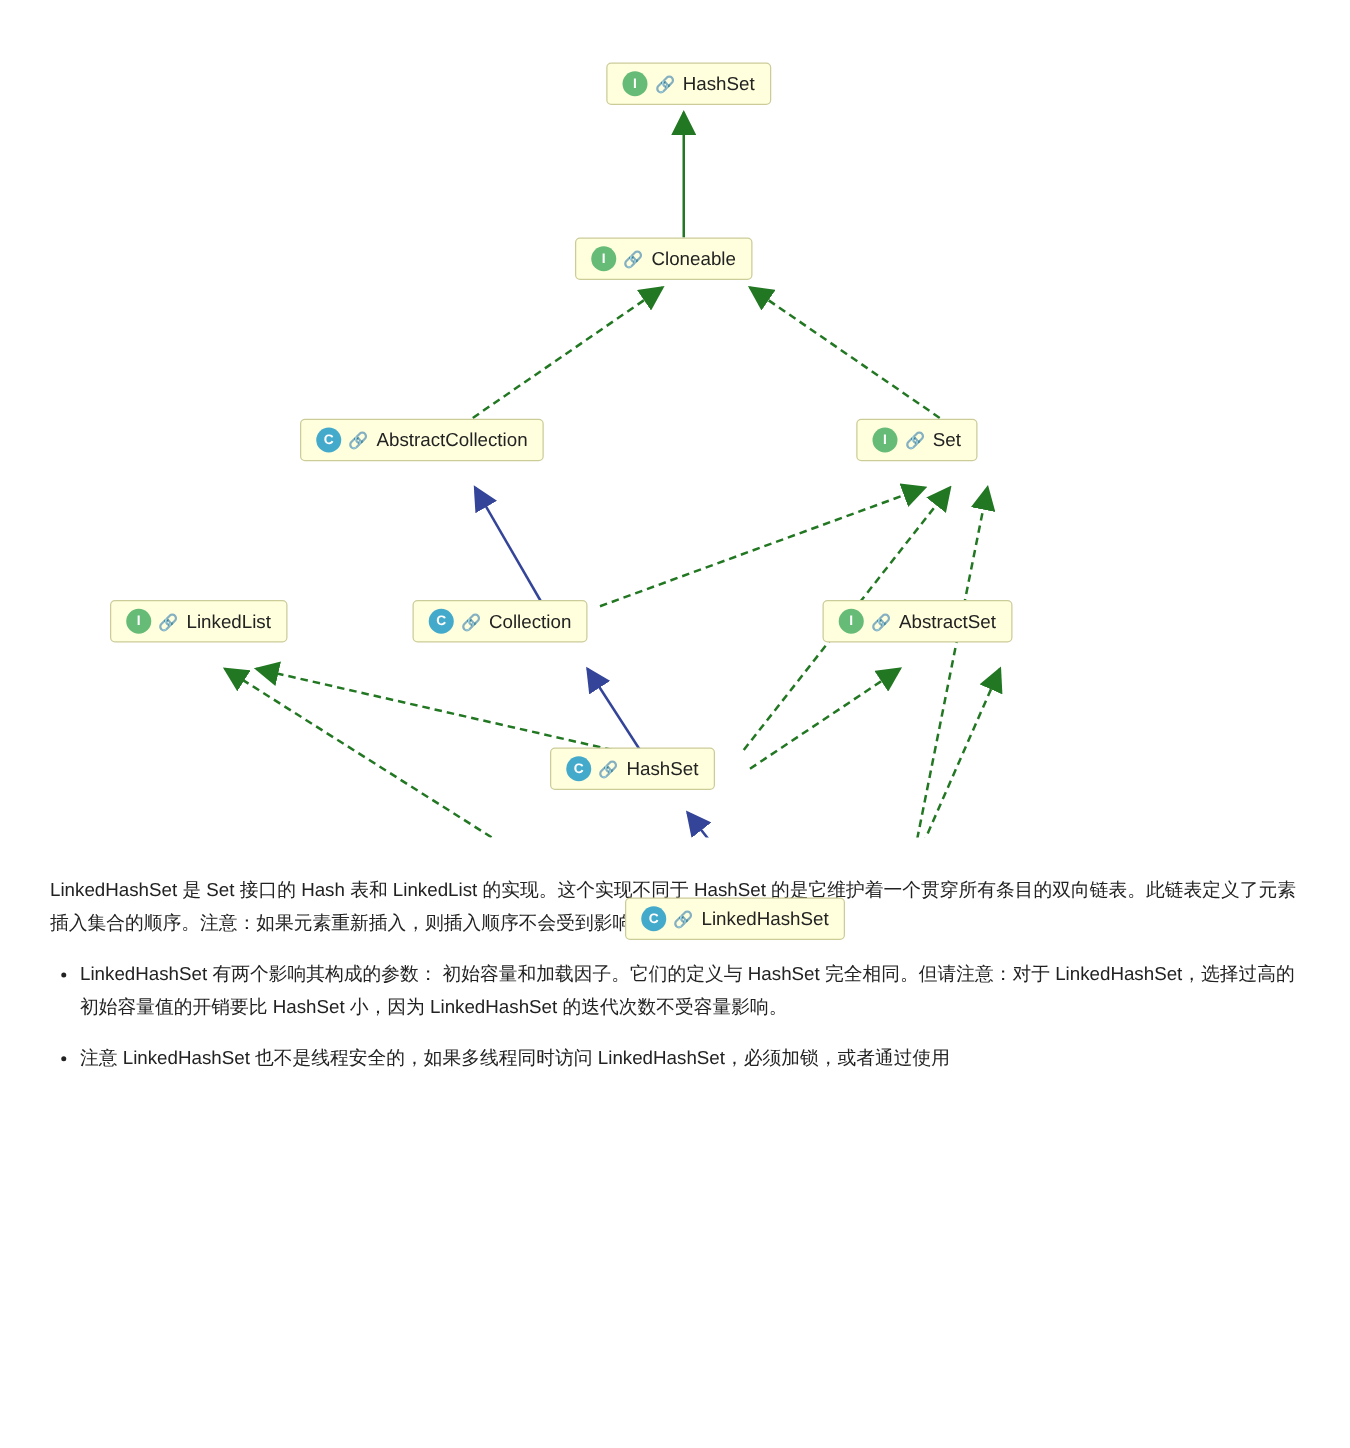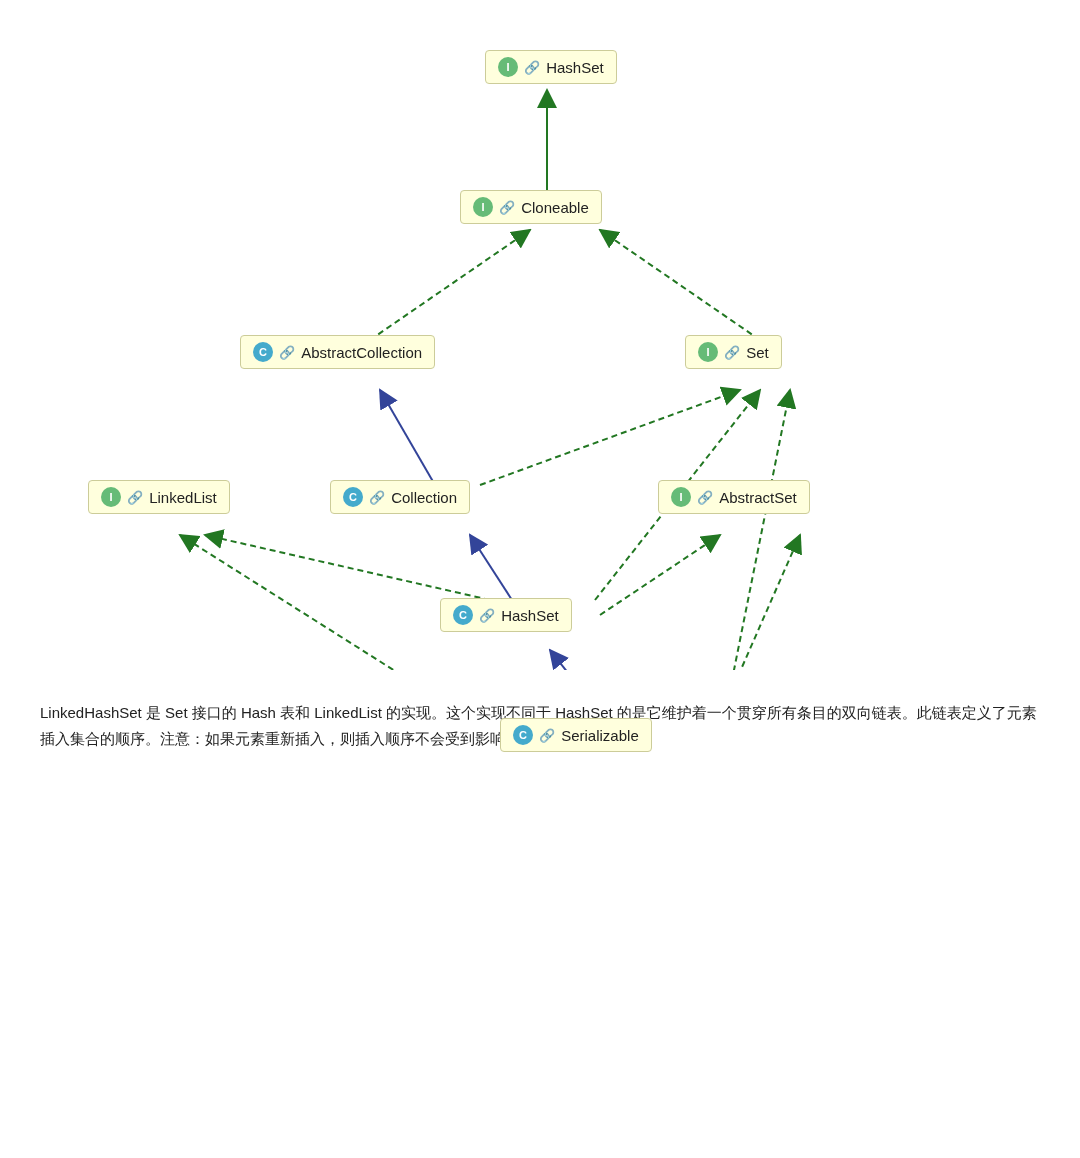--- a/index.html
+++ b/index.html
@@ -176,20 +176,24 @@
 
   <div class="uml-node" style="left:400px; top:568px;">
     <span class="badge badge-c">C</span>
     <span class="icon-link">🔗</span>
     <span>HashSet</span>
   </div>
 
   <div class="uml-node" style="left:460px; top:688px;">
     <span class="badge badge-c">C</span>
     <span class="icon-link">🔗</span>
-    <span>Serializable</span>
+    <span>LinkedHashSet</span>
   </div>
 
 </div>
 
 <div class="text-section">
   <p>LinkedHashSet 是 Set 接口的 Hash 表和 LinkedList 的实现。这个实现不同于 HashSet 的是它维护着一个贯穿所有条目的双向链表。此链表定义了元素插入集合的顺序。注意：如果元素重新插入，则插入顺序不会受到影响。</p>
+  <ul>
+    <li>LinkedHashSet 有两个影响其构成的参数： 初始容量和加载因子。它们的定义与 HashSet 完全相同。但请注意：对于 LinkedHashSet，选择过高的初始容量值的开销要比 HashSet 小，因为 LinkedHashSet 的迭代次数不受容量影响。</li>
+    <li>注意 LinkedHashSet 也不是线程安全的，如果多线程同时访问 LinkedHashSet，必须加锁，或者通过使用</li>
+  </ul>
 </div>
 
 </body></html>

